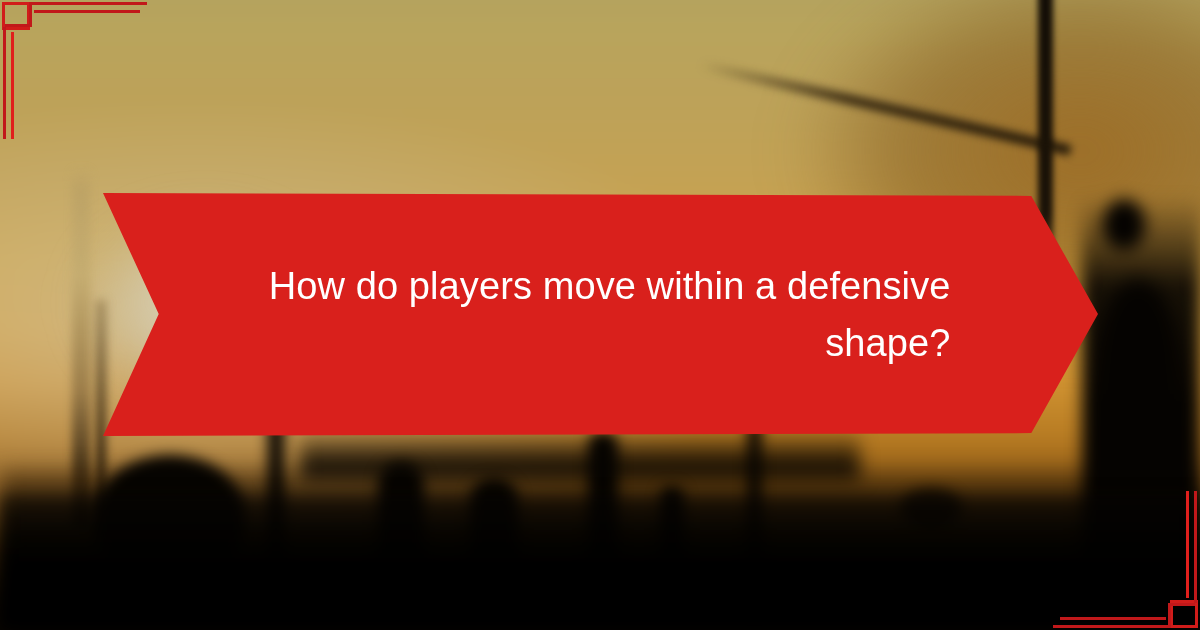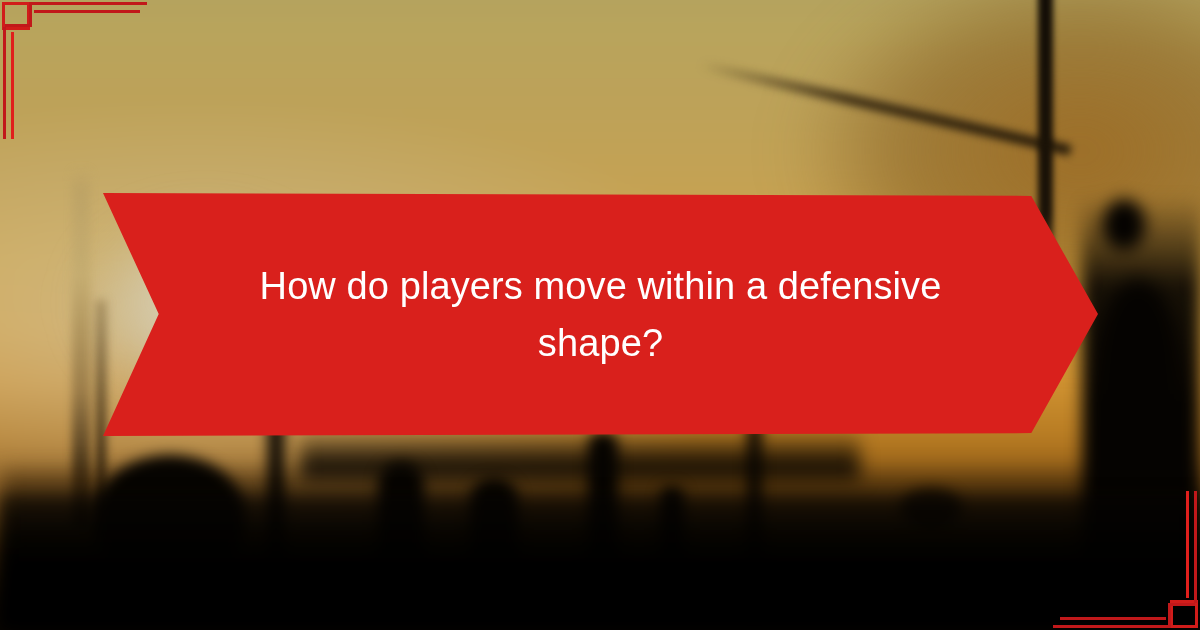--- a/index.html
+++ b/index.html
@@ -158,21 +158,21 @@
     display: flex;
     align-items: center;
     justify-content: center;
   }
   .banner-text {
     width: 700px;
     color: #ffffff;
     font-size: 38px;
     line-height: 1.48;
     font-weight: 400;
-    text-align: center;
+    text-align: right;
     letter-spacing: 0.1px;
   }
 </style>
 </head>
 <body>
 
 <div id="stage">
 
   <div class="bg-layer">
     <div class="bg-sky"></div>

